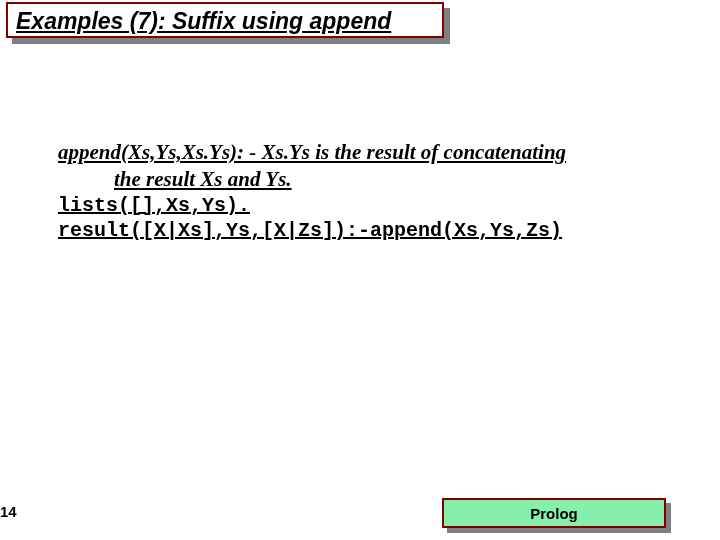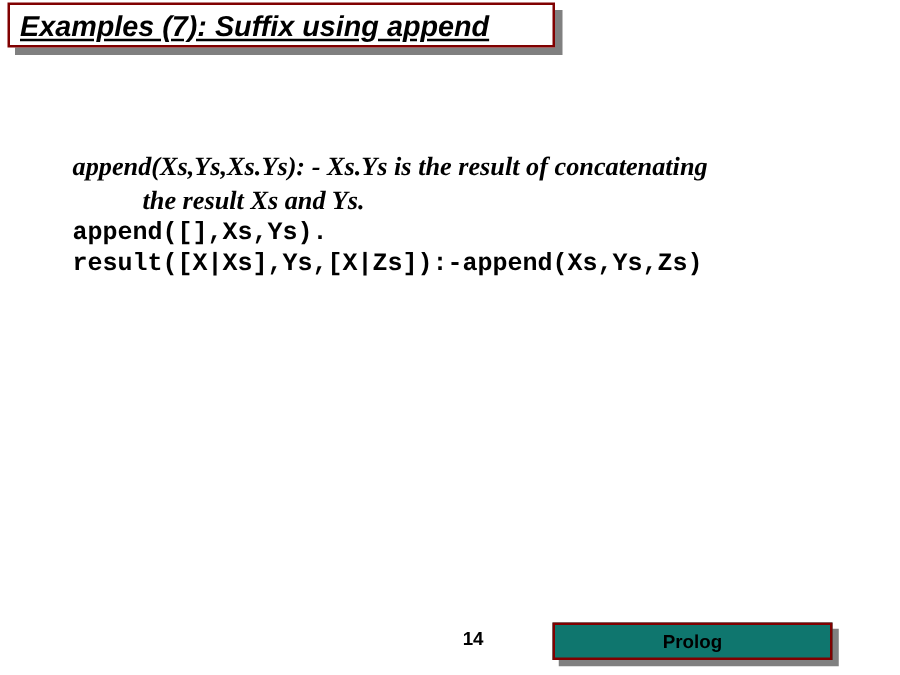--- a/index.html
+++ b/index.html
@@ -47,23 +47,24 @@
     font-weight: bold;
     font-style: italic;
     font-size: 23px;
     color: #000;
     text-decoration: underline;
     white-space: nowrap;
   }
   .body {
     position: absolute;
     left: 58px;
-    top: 120px;
+    top: 139px;
     width: 615px;
     line-height: 1.28;
+    text-decoration: underline;
   }
   .spec {
     font-family: "Times New Roman", Times, serif;
     font-style: italic;
     font-weight: bold;
     font-size: 21px;
   }
   .spec-line2 {
     padding-left: 56px;
   }
@@ -71,44 +72,42 @@
     font-family: "Courier New", Courier, monospace;
     font-weight: bold;
     font-size: 20px;
     white-space: nowrap;
   }
   .page-number {
     position: absolute;
     left: 0;
     right: 0;
     bottom: 20px;
-    text-align: center;
     font-family: Arial, Helvetica, sans-serif;
     font-weight: bold;
     font-size: 15px;
-    margin-left: 37px;
   }
   .footer-wrap {
     position: absolute;
     right: 54px;
     bottom: 12px;
   }
   .footer-shadow {
     position: absolute;
     left: 5px;
     top: 5px;
     width: 224px;
     height: 30px;
     background: #808080;
   }
   .footer-box {
     position: relative;
     width: 224px;
     height: 30px;
-    background: #0f766e;
+    background: #86efac;
     border: 2px solid #800000;
     box-sizing: border-box;
     display: flex;
     align-items: center;
     justify-content: center;
   }
   .footer-text {
     font-family: Arial, Helvetica, sans-serif;
     font-weight: bold;
     font-size: 15px;
@@ -123,21 +122,21 @@
   <div class="title-wrap">
     <div class="title-shadow"></div>
     <div class="title-box">
       <span class="title-text">Examples (7): Suffix using append</span>
     </div>
   </div>
 
   <div class="body">
     <div class="spec">append(Xs,Ys,Xs.Ys): - Xs.Ys is the result of concatenating</div>
     <div class="spec spec-line2">the result Xs and Ys.</div>
-    <div class="code-line">append([],Xs,Ys).</div>
+    <div class="code-line">lists([],Xs,Ys).</div>
     <div class="code-line">result([X|Xs],Ys,[X|Zs]):-append(Xs,Ys,Zs)</div>
   </div>
 
   <div class="page-number">14</div>
 
   <div class="footer-wrap">
     <div class="footer-shadow"></div>
     <div class="footer-box">
       <span class="footer-text">Prolog</span>
     </div>

